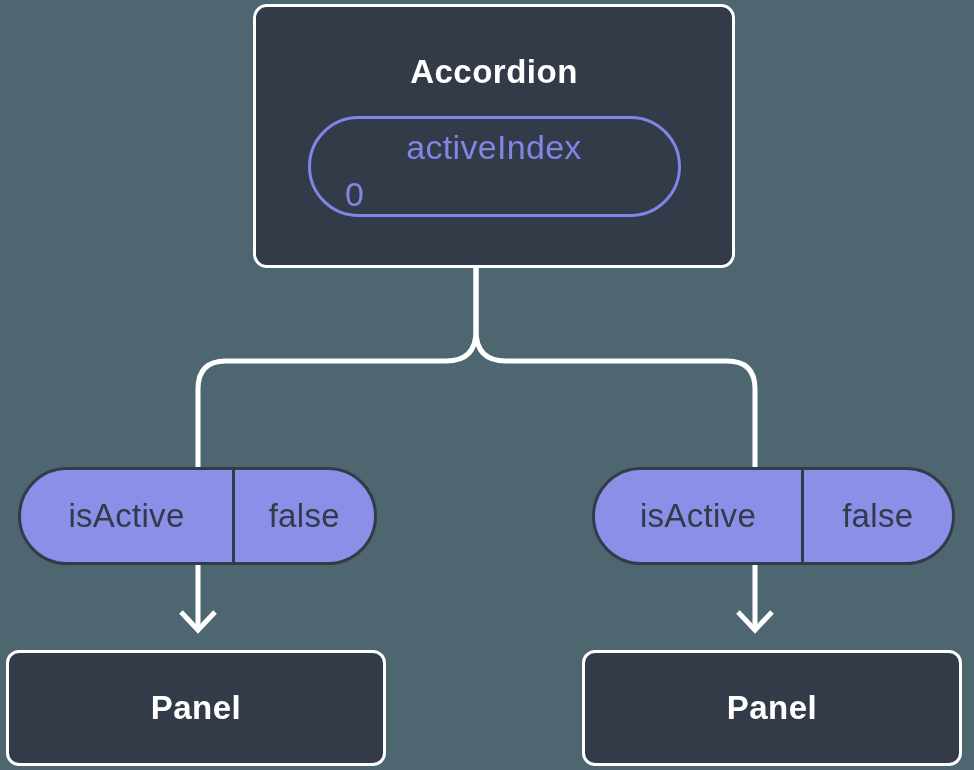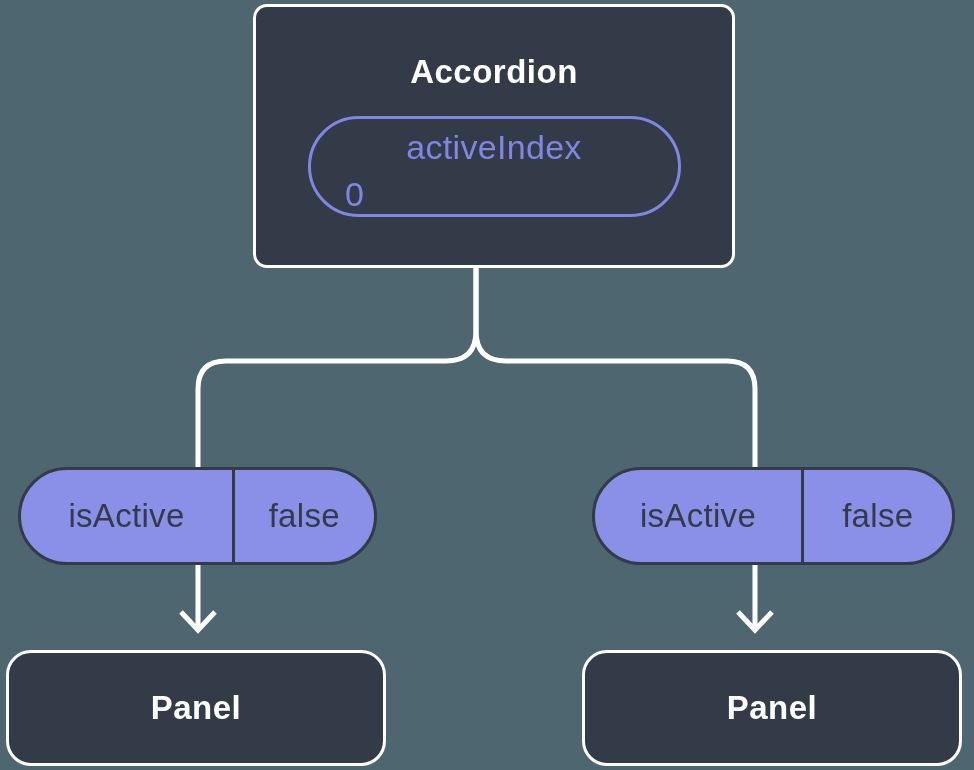--- a/index.html
+++ b/index.html
@@ -98,21 +98,21 @@
     justify-content: center;
   }
   .pill-left  { left: 18px;  width: 359px; }
   .pill-left  .cell-label { width: 211px; }
   .pill-right { left: 592px; width: 363px; }
   .pill-right .cell-label { width: 206px; }
   .panel {
     top: 650px;
     width: 380px;
     height: 116px;
-    border-radius: 25px;
+    border-radius: 13px;
     display: flex;
     align-items: center;
     justify-content: center;
   }
   .panel-left  { left: 6px; }
   .panel-right { left: 582px; }
   .panel-title {
     font-size: 33px;
     font-weight: 600;
     letter-spacing: 0.5px;

